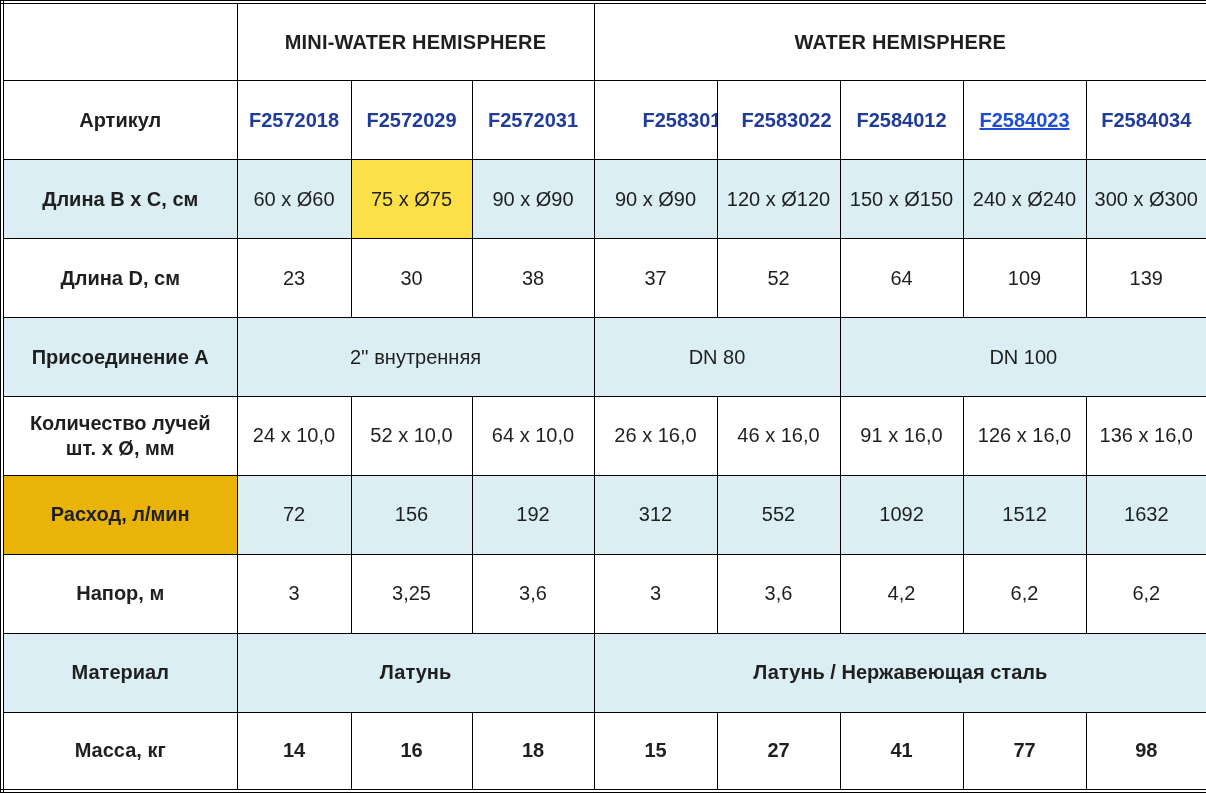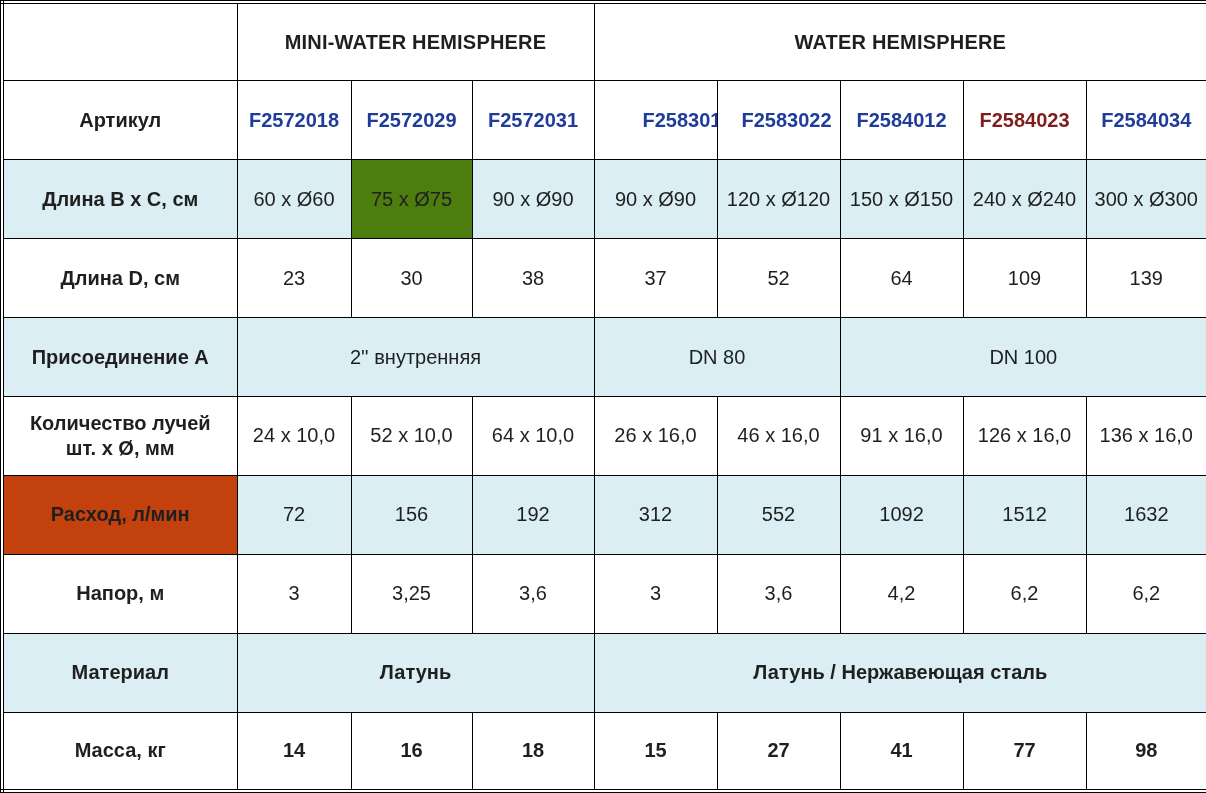--- a/index.html
+++ b/index.html
@@ -69,28 +69,28 @@
   </tr>
 
   <tr>
     <td class="label">Артикул</td>
     <td class="article" style="color: rgb(31, 60, 155);">F2572018</td>
     <td class="article" style="color: rgb(31, 60, 155);">F2572029</td>
     <td class="article" style="color: rgb(31, 60, 155);">F2572031</td>
     <td class="article sec" style="color: rgb(31, 60, 155); padding-left: 48px;">F2583011</td>
     <td class="article" style="color: rgb(31, 60, 155); padding-left: 20px;">F2583022</td>
     <td class="article" style="color: rgb(31, 60, 155);">F2584012</td>
-    <td class="article" style="color: #7f1d1d;">F2584023</td>
+    <td class="article" style="color: #1d4ed8; text-decoration: underline;">F2584023</td>
     <td class="article" style="color: rgb(31, 60, 155);">F2584034</td>
   </tr>
 
   <tr class="tint">
     <td class="label" style="background: rgb(218, 238, 243);">Длина B x C, см</td>
     <td style="background: rgb(218, 238, 243);">60 x Ø60</td>
-    <td style="background: #4d7c0f; margin-left: 42px;">75 x Ø75</td>
+    <td style="background: #fde047; margin-left: 42px;">75 x Ø75</td>
     <td style="background: rgb(218, 238, 243);">90 x Ø90</td>
     <td class="sec" style="background: rgb(218, 238, 243);">90 x Ø90</td>
     <td style="background: rgb(218, 238, 243);">120 x Ø120</td>
     <td style="background: rgb(218, 238, 243);">150 x Ø150</td>
     <td style="background: rgb(218, 238, 243);">240 x Ø240</td>
     <td style="background: rgb(218, 238, 243);">300 x Ø300</td>
   </tr>
 
   <tr>
     <td class="label">Длина D, см</td>
@@ -120,21 +120,21 @@
     <td>52 x 10,0</td>
     <td>64 x 10,0</td>
     <td class="sec">26 x 16,0</td>
     <td>46 x 16,0</td>
     <td>91 x 16,0</td>
     <td>126 x 16,0</td>
     <td>136 x 16,0</td>
   </tr>
 
   <tr class="tint">
-    <td class="label" style="background: #c2410c;">Расход, л/мин</td>
+    <td class="label" style="background: #eab308;">Расход, л/мин</td>
     <td style="background: rgb(218, 238, 243);">72</td>
     <td style="background: rgb(218, 238, 243);">156</td>
     <td style="background: rgb(218, 238, 243);">192</td>
     <td class="sec" style="background: rgb(218, 238, 243);">312</td>
     <td style="background: rgb(218, 238, 243);">552</td>
     <td style="background: rgb(218, 238, 243);">1092</td>
     <td style="background: rgb(218, 238, 243);">1512</td>
     <td style="background: rgb(218, 238, 243);">1632</td>
   </tr>
 

